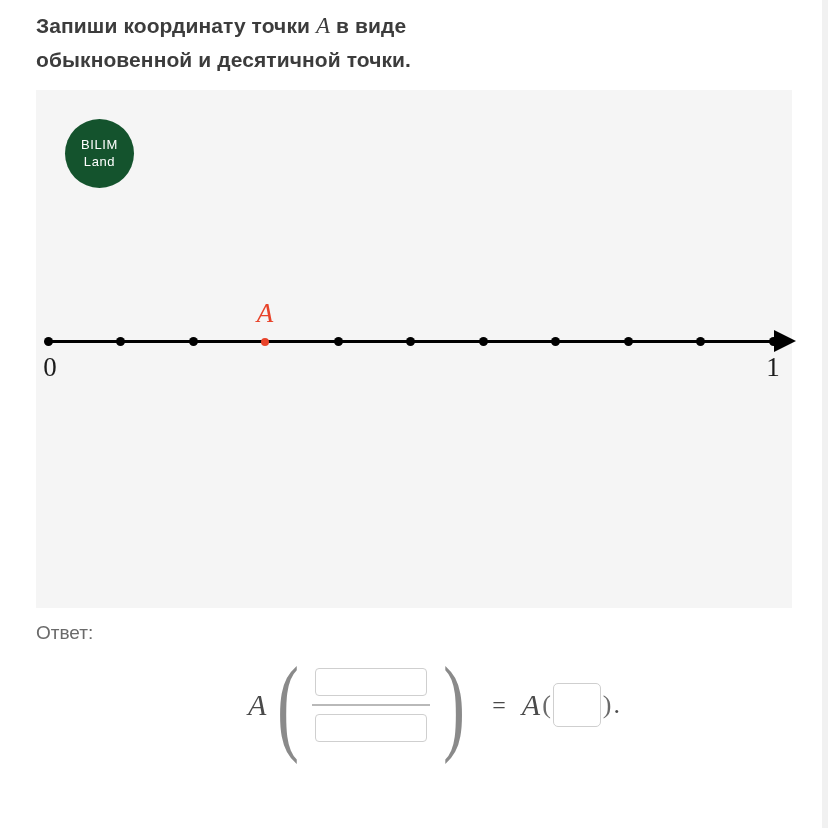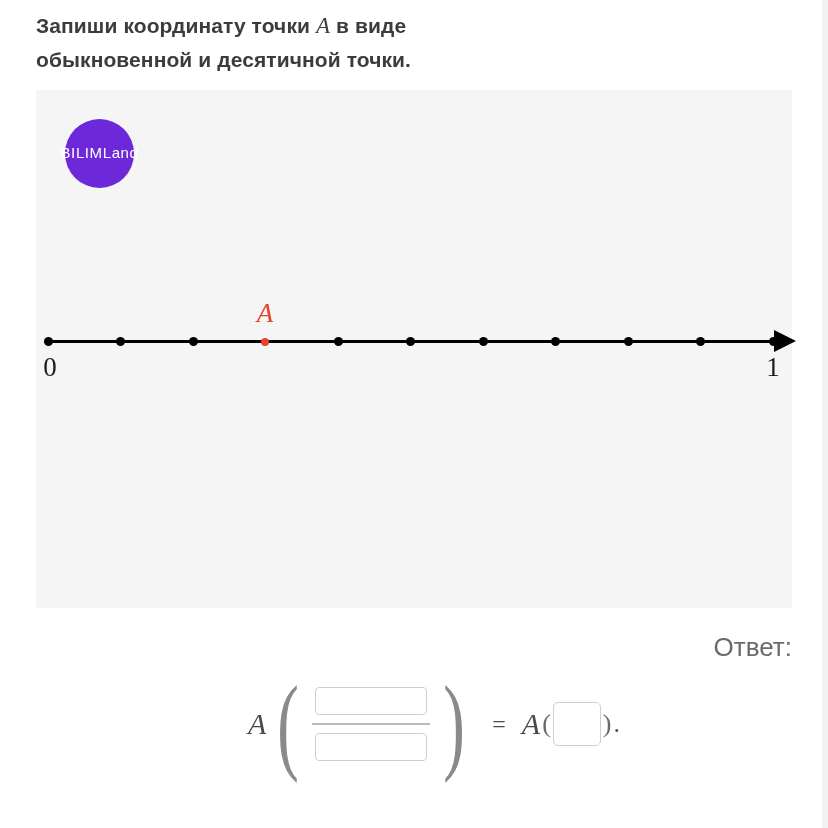--- a/index.html
+++ b/index.html
@@ -43,27 +43,27 @@
     height: 518px;
     background: #f5f5f5;
   }
   .logo {
     position: absolute;
     left: 29px;
     top: 29px;
     width: 69px;
     height: 69px;
     border-radius: 50%;
-    background: #6d28d9;
+    background: #14532d;
     color: #ffffff;
     display: flex;
-    flex-direction: row;
+    flex-direction: column;
     align-items: center;
     justify-content: center;
-    font-size: 15px;
+    font-size: 13px;
     line-height: 1.25;
     letter-spacing: 0.6px;
   }
   .numberline {
     position: absolute;
     left: 0;
     top: 0;
     width: 756px;
     height: 518px;
   }
@@ -112,24 +112,23 @@
   .point-label {
     position: absolute;
     font-family: "Liberation Serif", serif;
     font-style: italic;
     font-size: 27px;
     color: #e8432a;
     top: 208px;
     transform: translateX(-50%);
   }
   .answer-label {
-    margin-top: 24px;
-    font-size: 26px;
+    margin-top: 14px;
+    font-size: 19px;
     color: #6a6a6a;
-    text-align: right;
   }
   .answer-row {
     margin-top: 24px;
     display: flex;
     align-items: center;
     justify-content: center;
     gap: 4px;
     padding-left: 40px;
   }
   .mvar-big {

